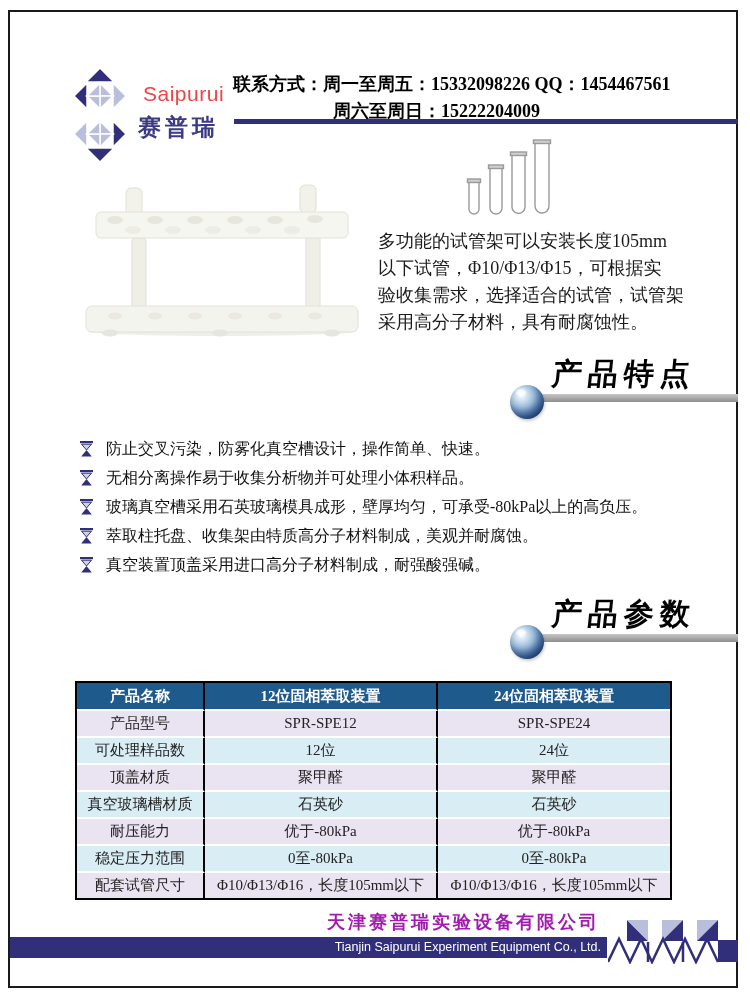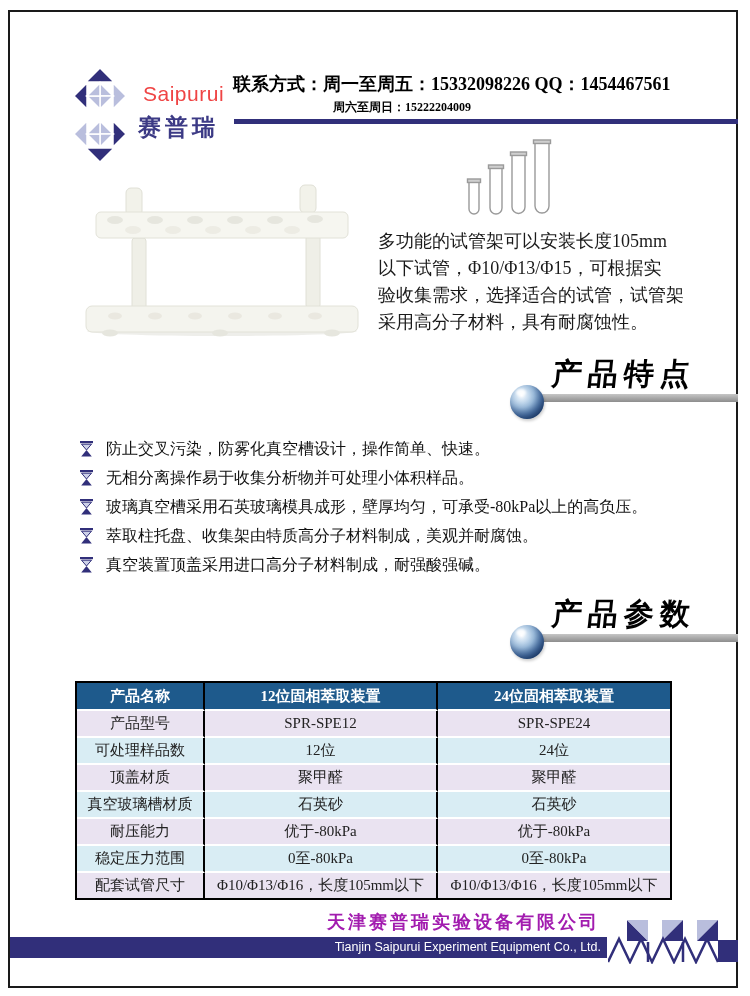--- a/index.html
+++ b/index.html
@@ -8,21 +8,21 @@
   .frame{position:absolute;left:8px;top:10px;width:726px;height:974px;
          border:2px solid #1a1a1a;}
 
   
   .logo-svg{position:absolute;left:64px;top:56px;}
   .brand-en{position:absolute;left:136px;top:82px;font-family:"Liberation Sans",sans-serif;
             font-size:21px;color:#ef4444;letter-spacing:.5px;margin-left:7px;}
   .brand-cn{position:absolute;left:138px;top:112px;font-family:"Liberation Sans",sans-serif;
             font-size:23px;color:#3c3a85;letter-spacing:4px;font-weight:bold;}
   .contact1{position:absolute;left:233px;top:72px;font-size:18px;font-weight:bold;color:#000;}
-  .contact2{position:absolute;left:333px;top:99px;font-size:12px;font-weight:bold;color:#000;}
+  .contact2{position:absolute;left:333px;top:99px;font-size:18px;font-weight:bold;color:#000;}
   .header-rule{position:absolute;left:234px;top:119px;width:504px;height:5px;background:#312f7a;}
 
   
   .tubes-svg{position:absolute;left:460px;top:138px;}
   .rack-svg{position:absolute;left:70px;top:180px;}
   .desc{position:absolute;left:378px;top:228px;width:360px;font-size:18px;line-height:27px;color:#1a1a1a;}
 
   
   .sec-title{position:absolute;font-size:30px;font-weight:bold;color:#000;
              letter-spacing:6px;transform:skewX(-6deg);white-space:nowrap;}

